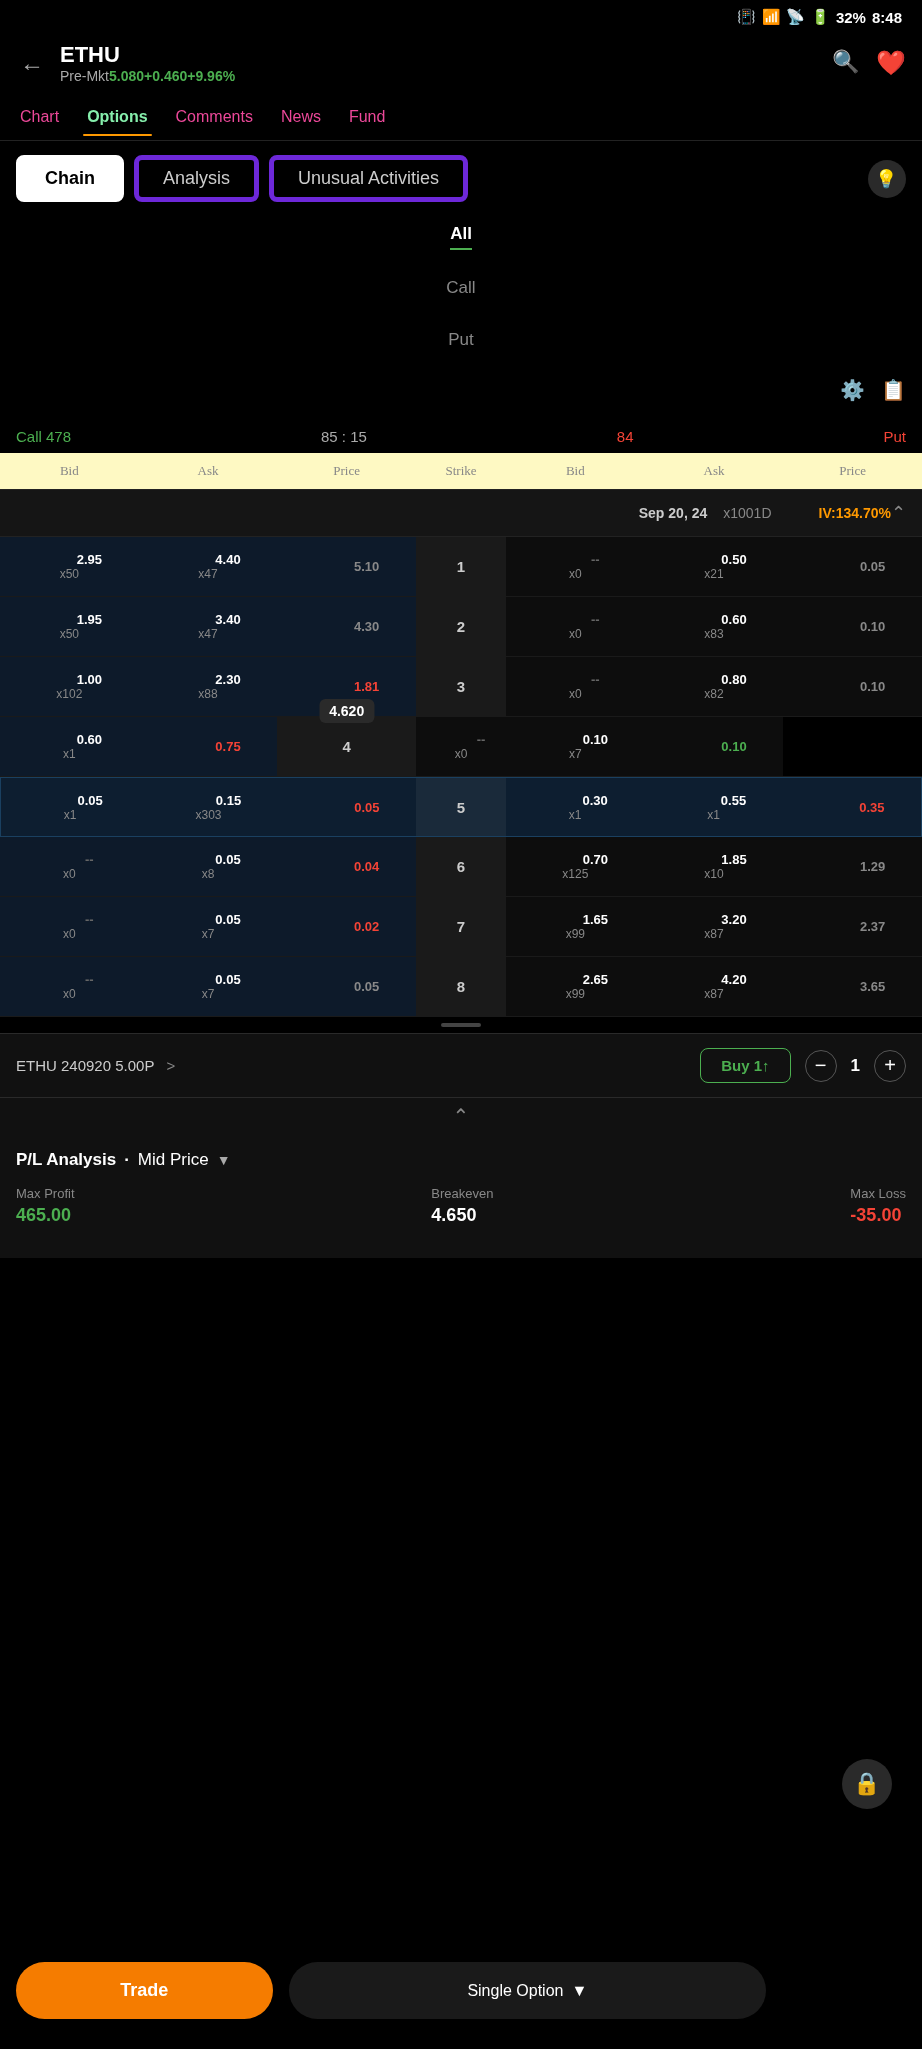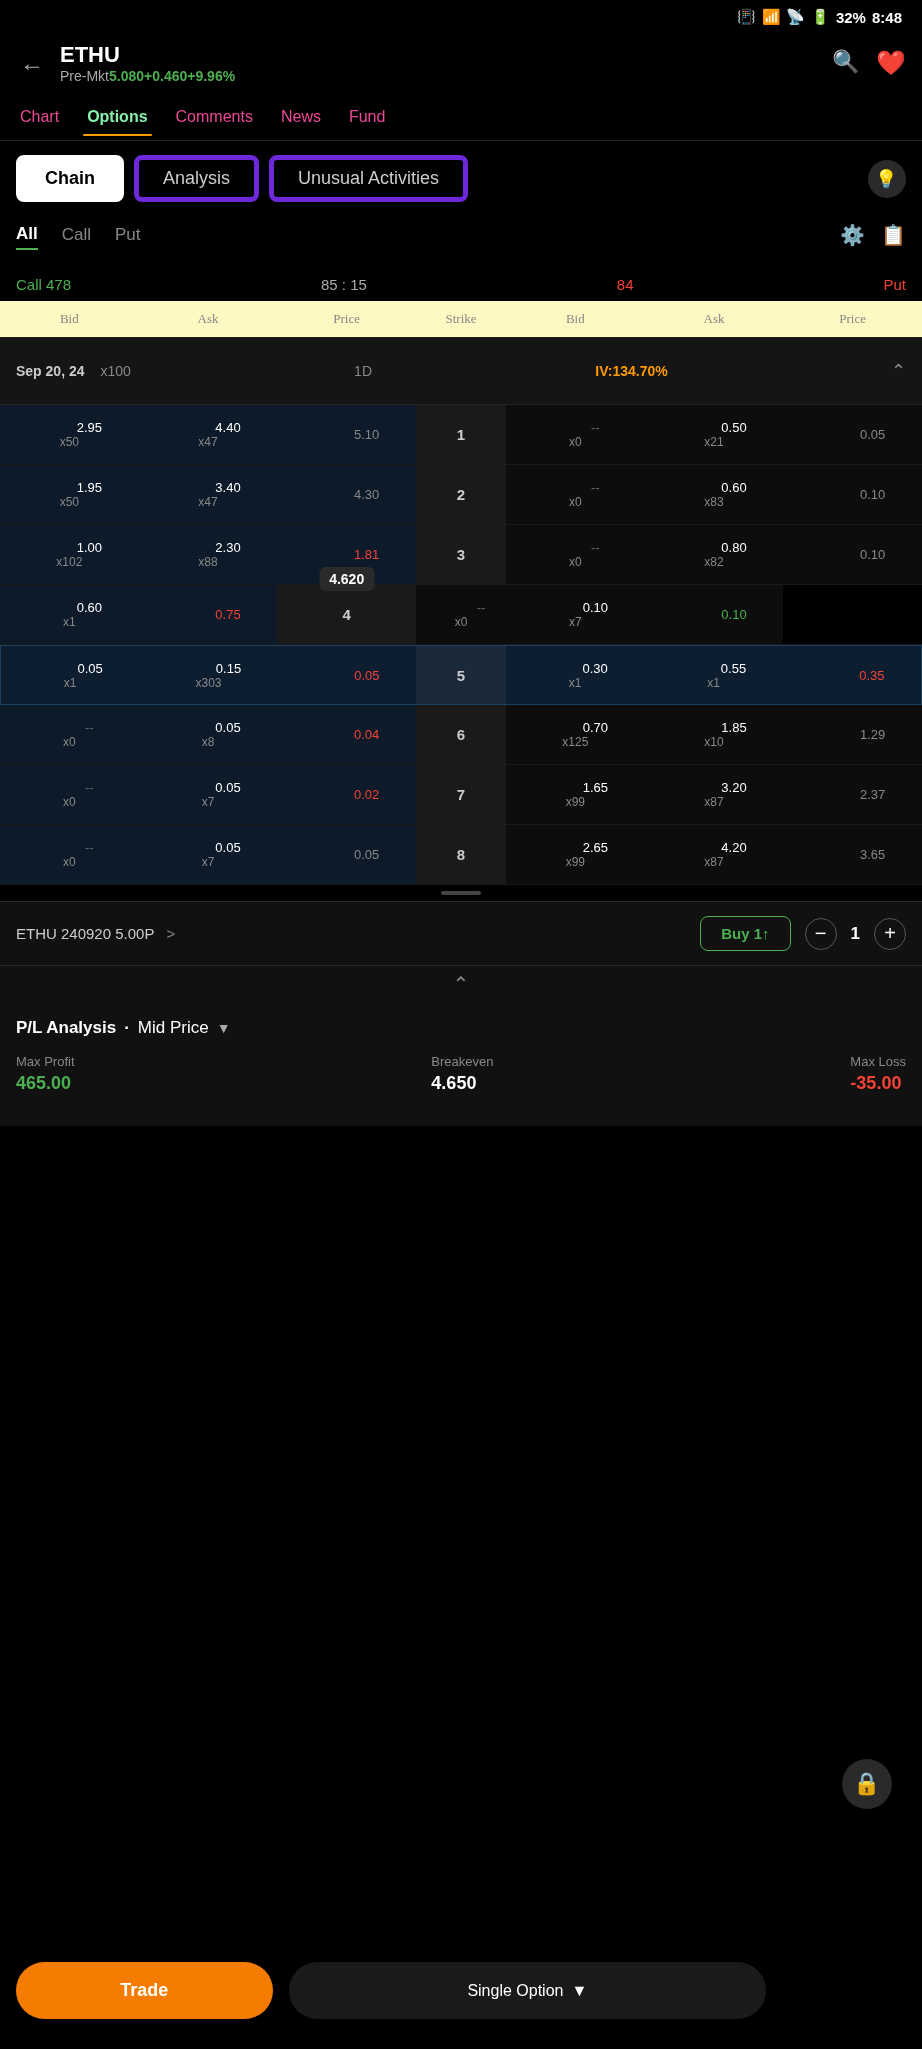--- a/index.html
+++ b/index.html
@@ -111,20 +111,21 @@
       cursor: pointer;
       font-size: 18px;
     }
 
     
     .option-type-row {
       display: flex;
       align-items: center;
       padding: 4px 16px 12px;
       gap: 24px;
+      flex-direction: column;
     }
     .option-type {
       font-size: 17px;
       color: #888;
       cursor: pointer;
       padding: 4px 0;
     }
     .option-type.active {
       color: #fff;
       font-weight: 700;
@@ -167,50 +168,50 @@
     .options-header-cell {
       text-align: center;
       font-size: 13px;
       color: #888;
       font-weight: 500;
     }
 
     
     .expiry-row {
       display: flex;
-      justify-content: space-between;
-      align-items: center;
-      padding: 22px 16px;
+      justify-content: flex-end;
+      align-items: center;
+      padding: 12px 16px;
       background: #151515;
       border-top: 1px solid #222;
       border-bottom: 1px solid #222;
     }
     .expiry-info { display: flex; gap: 16px; align-items: center; }
     .expiry-date { font-size: 14px; color: #ccc; font-weight: 600; }
     .expiry-mult { font-size: 14px; color: #888; }
     .expiry-days { font-size: 14px; color: #888; }
-    .expiry-iv { font-size: 14px; color: #f90; font-weight: 600; }
+    .expiry-iv { font-size: 14px; color: #f90; font-weight: 600; margin-left: 47px; }
     .expiry-expand { font-size: 18px; color: #888; cursor: pointer; }
 
     
     .options-row {
       display: grid;
       grid-template-columns: 1fr 1fr 1fr 90px 1fr 1fr 1fr;
       border-bottom: 1px solid #1a1a1a;
       min-height: 60px;
     }
     .cell {
       display: flex;
       flex-direction: column;
       justify-content: center;
       align-items: center;
       padding: 8px 4px;
       font-size: 13px;
     }
-    .cell-val { font-weight: 400; margin-left: 40px; }
+    .cell-val { font-weight: 700; margin-left: 40px; }
     .cell-sub { font-size: 12px; color: #888; }
     .strike-cell {
       display: flex;
       flex-direction: column;
       justify-content: center;
       align-items: center;
       background: #1a1a1a;
       font-size: 15px;
       font-weight: 600;
       color: #ccc;

